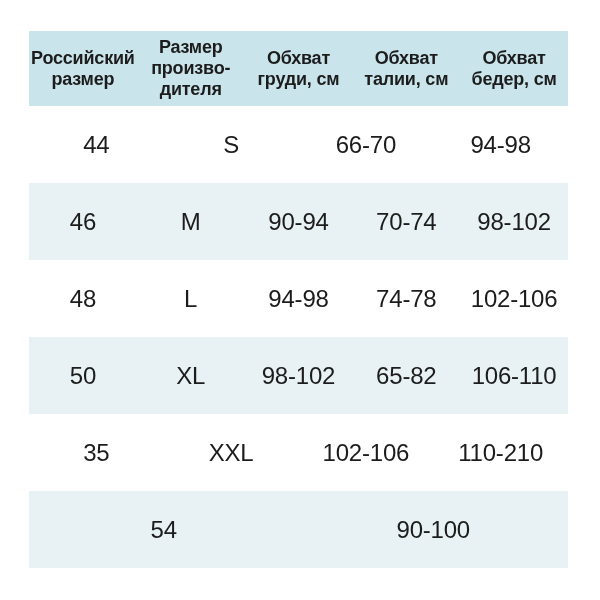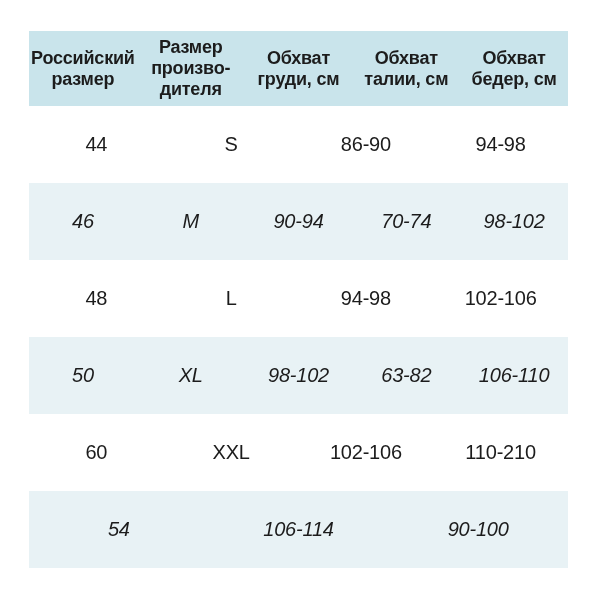--- a/index.html
+++ b/index.html
@@ -31,30 +31,29 @@
     width: 100%;
     height: 77px;
     background: #ffffff;
   }
   .t-row.header {
     height: 75px;
     background: #c9e4eb;
   }
   .t-row.alt {
     background: #e8f2f5;
-    font-style: italic;
   }
   .t-cell {
     flex: 1 1 0;
     display: flex;
     align-items: center;
     justify-content: center;
     text-align: center;
     color: #1c1c1c;
-    font-size: 20px;
+    font-size: 24px;
     font-stretch: condensed;
     letter-spacing: -0.2px;
   }
   .t-row.header .t-cell {
     font-size: 18px;
     font-weight: bold;
     line-height: 1.15;
     white-space: pre-line;
   }
 </style>
@@ -74,54 +73,54 @@
 груди, см</div>
       <div class="t-cell">Обхват
 талии, см</div>
       <div class="t-cell">Обхват
 бедер, см</div>
     </div>
 
     <div class="t-row">
       <div class="t-cell">44</div>
       <div class="t-cell">S</div>
-      <div class="t-cell">86-90</div>
+      <div class="t-cell">66-70</div>
       <div class="t-cell">94-98</div>
     </div>
 
     <div class="t-row alt">
       <div class="t-cell">46</div>
       <div class="t-cell">M</div>
       <div class="t-cell">90-94</div>
       <div class="t-cell">70-74</div>
       <div class="t-cell">98-102</div>
     </div>
 
     <div class="t-row">
       <div class="t-cell">48</div>
       <div class="t-cell">L</div>
       <div class="t-cell">94-98</div>
+      <div class="t-cell">74-78</div>
       <div class="t-cell">102-106</div>
     </div>
 
     <div class="t-row alt">
       <div class="t-cell">50</div>
       <div class="t-cell">XL</div>
       <div class="t-cell">98-102</div>
-      <div class="t-cell">63-82</div>
+      <div class="t-cell">65-82</div>
       <div class="t-cell">106-110</div>
     </div>
 
     <div class="t-row">
-      <div class="t-cell">60</div>
+      <div class="t-cell">35</div>
       <div class="t-cell">XXL</div>
       <div class="t-cell">102-106</div>
       <div class="t-cell">110-210</div>
     </div>
 
     <div class="t-row alt">
       <div class="t-cell">54</div>
-      <div class="t-cell">106-114</div>
       <div class="t-cell">90-100</div>
     </div>
 
   </div>
 </div>
 
 </body></html>

